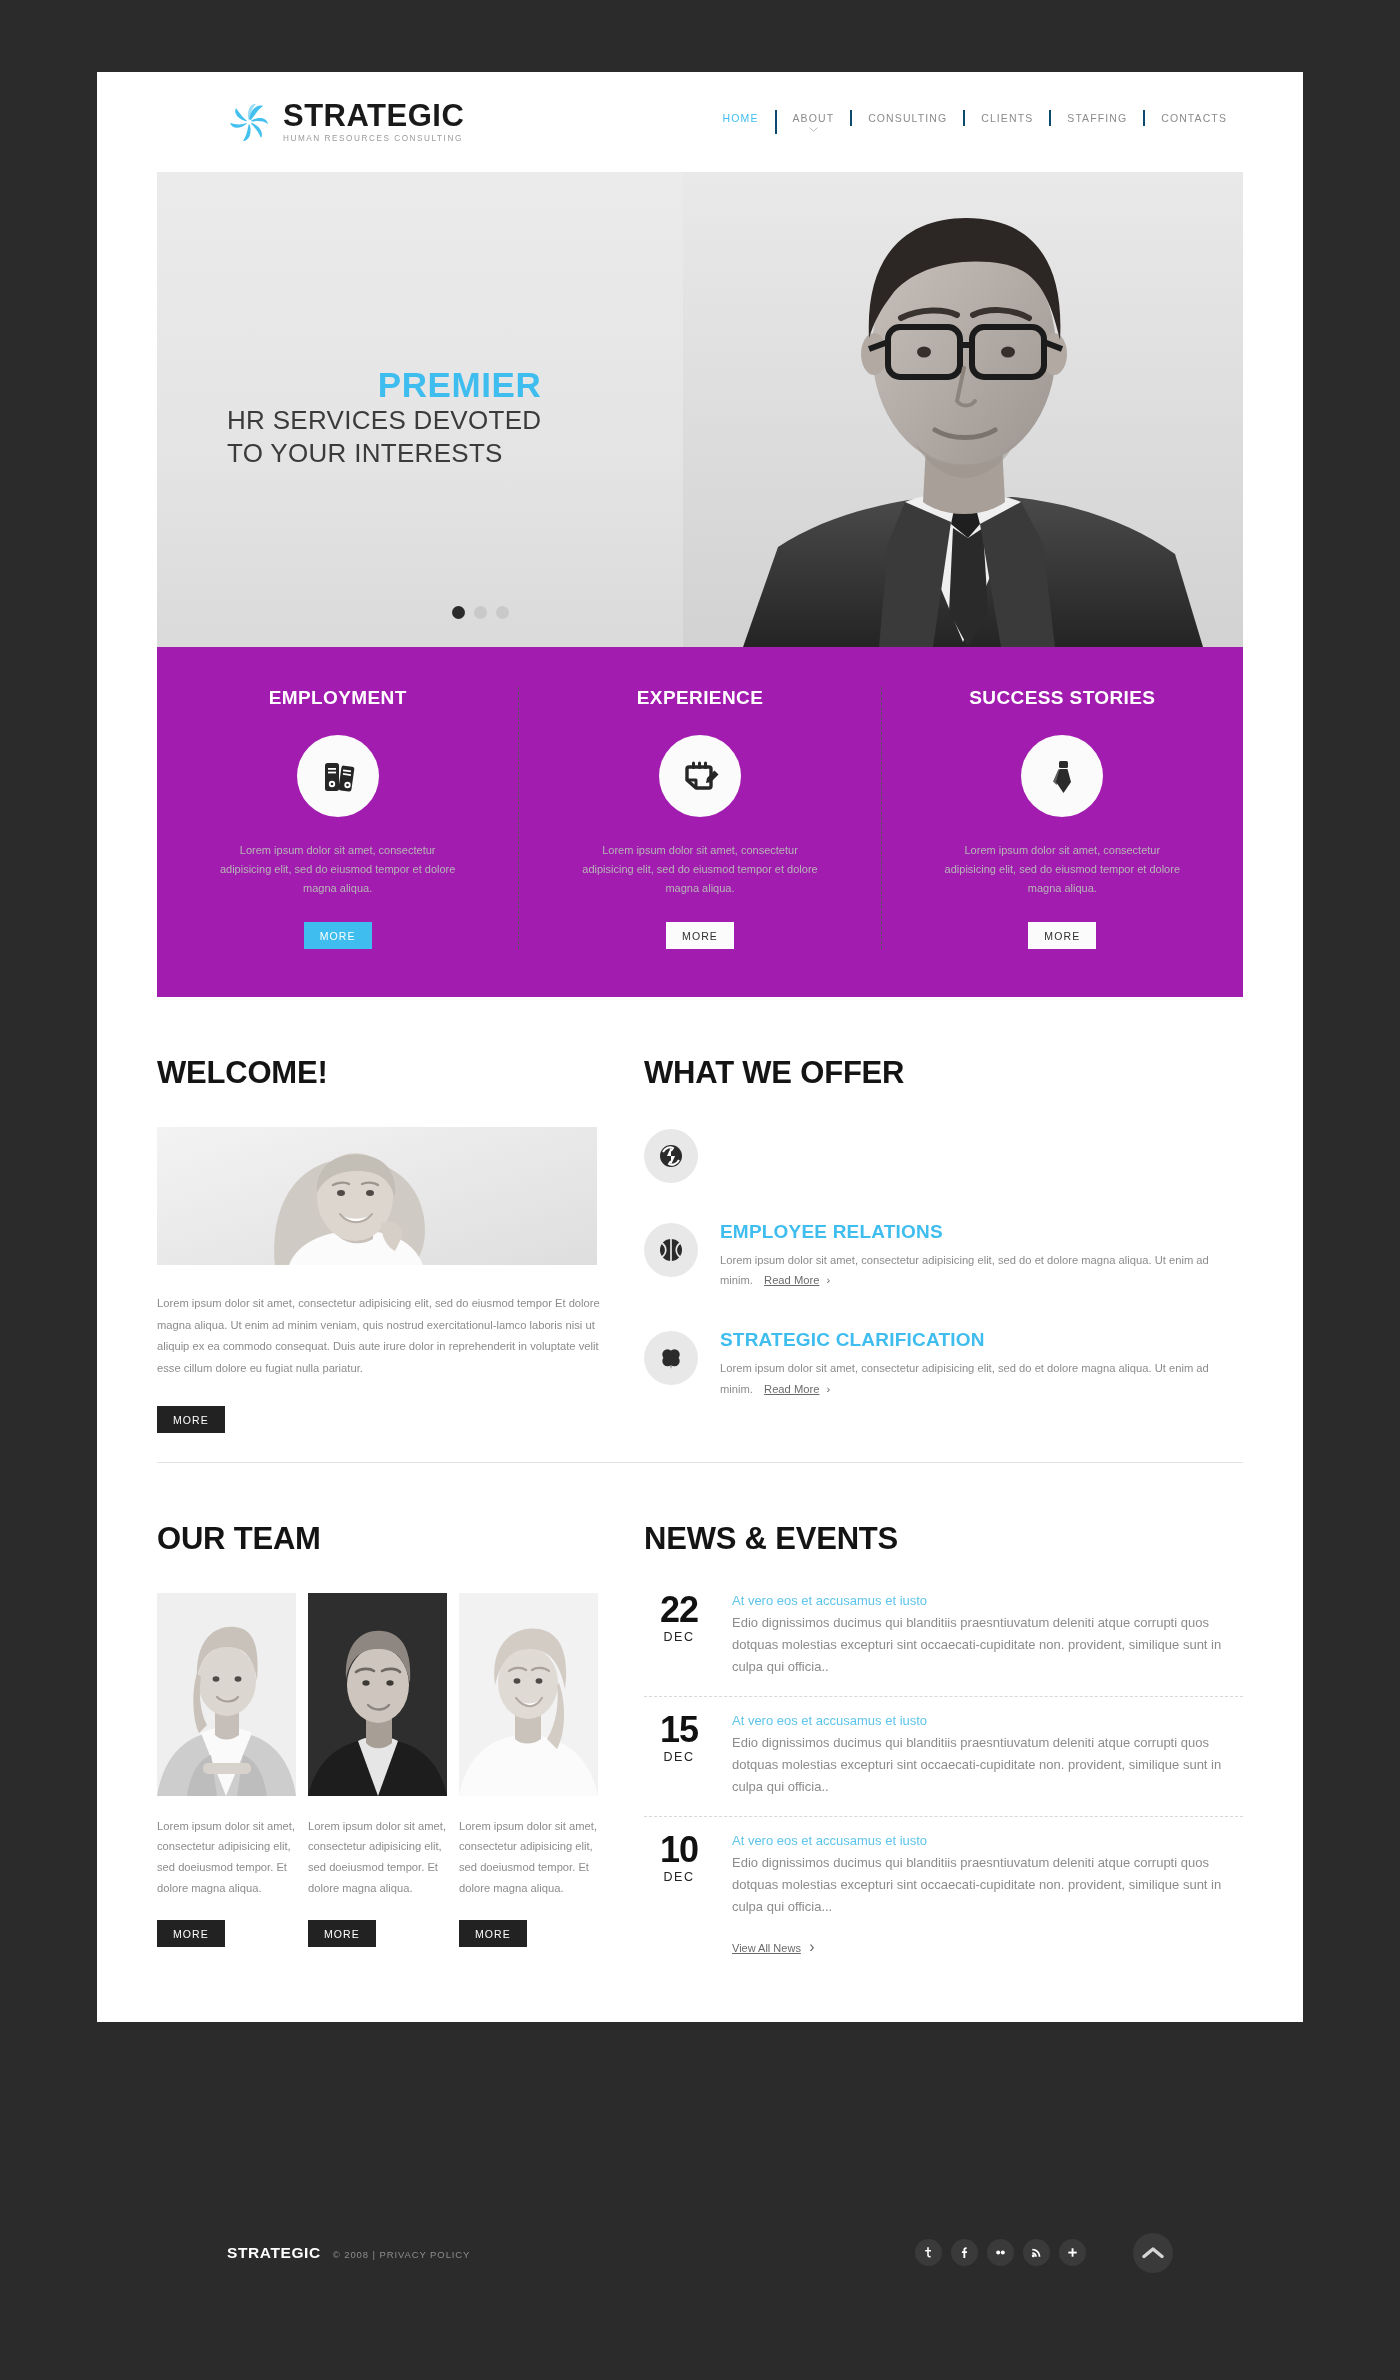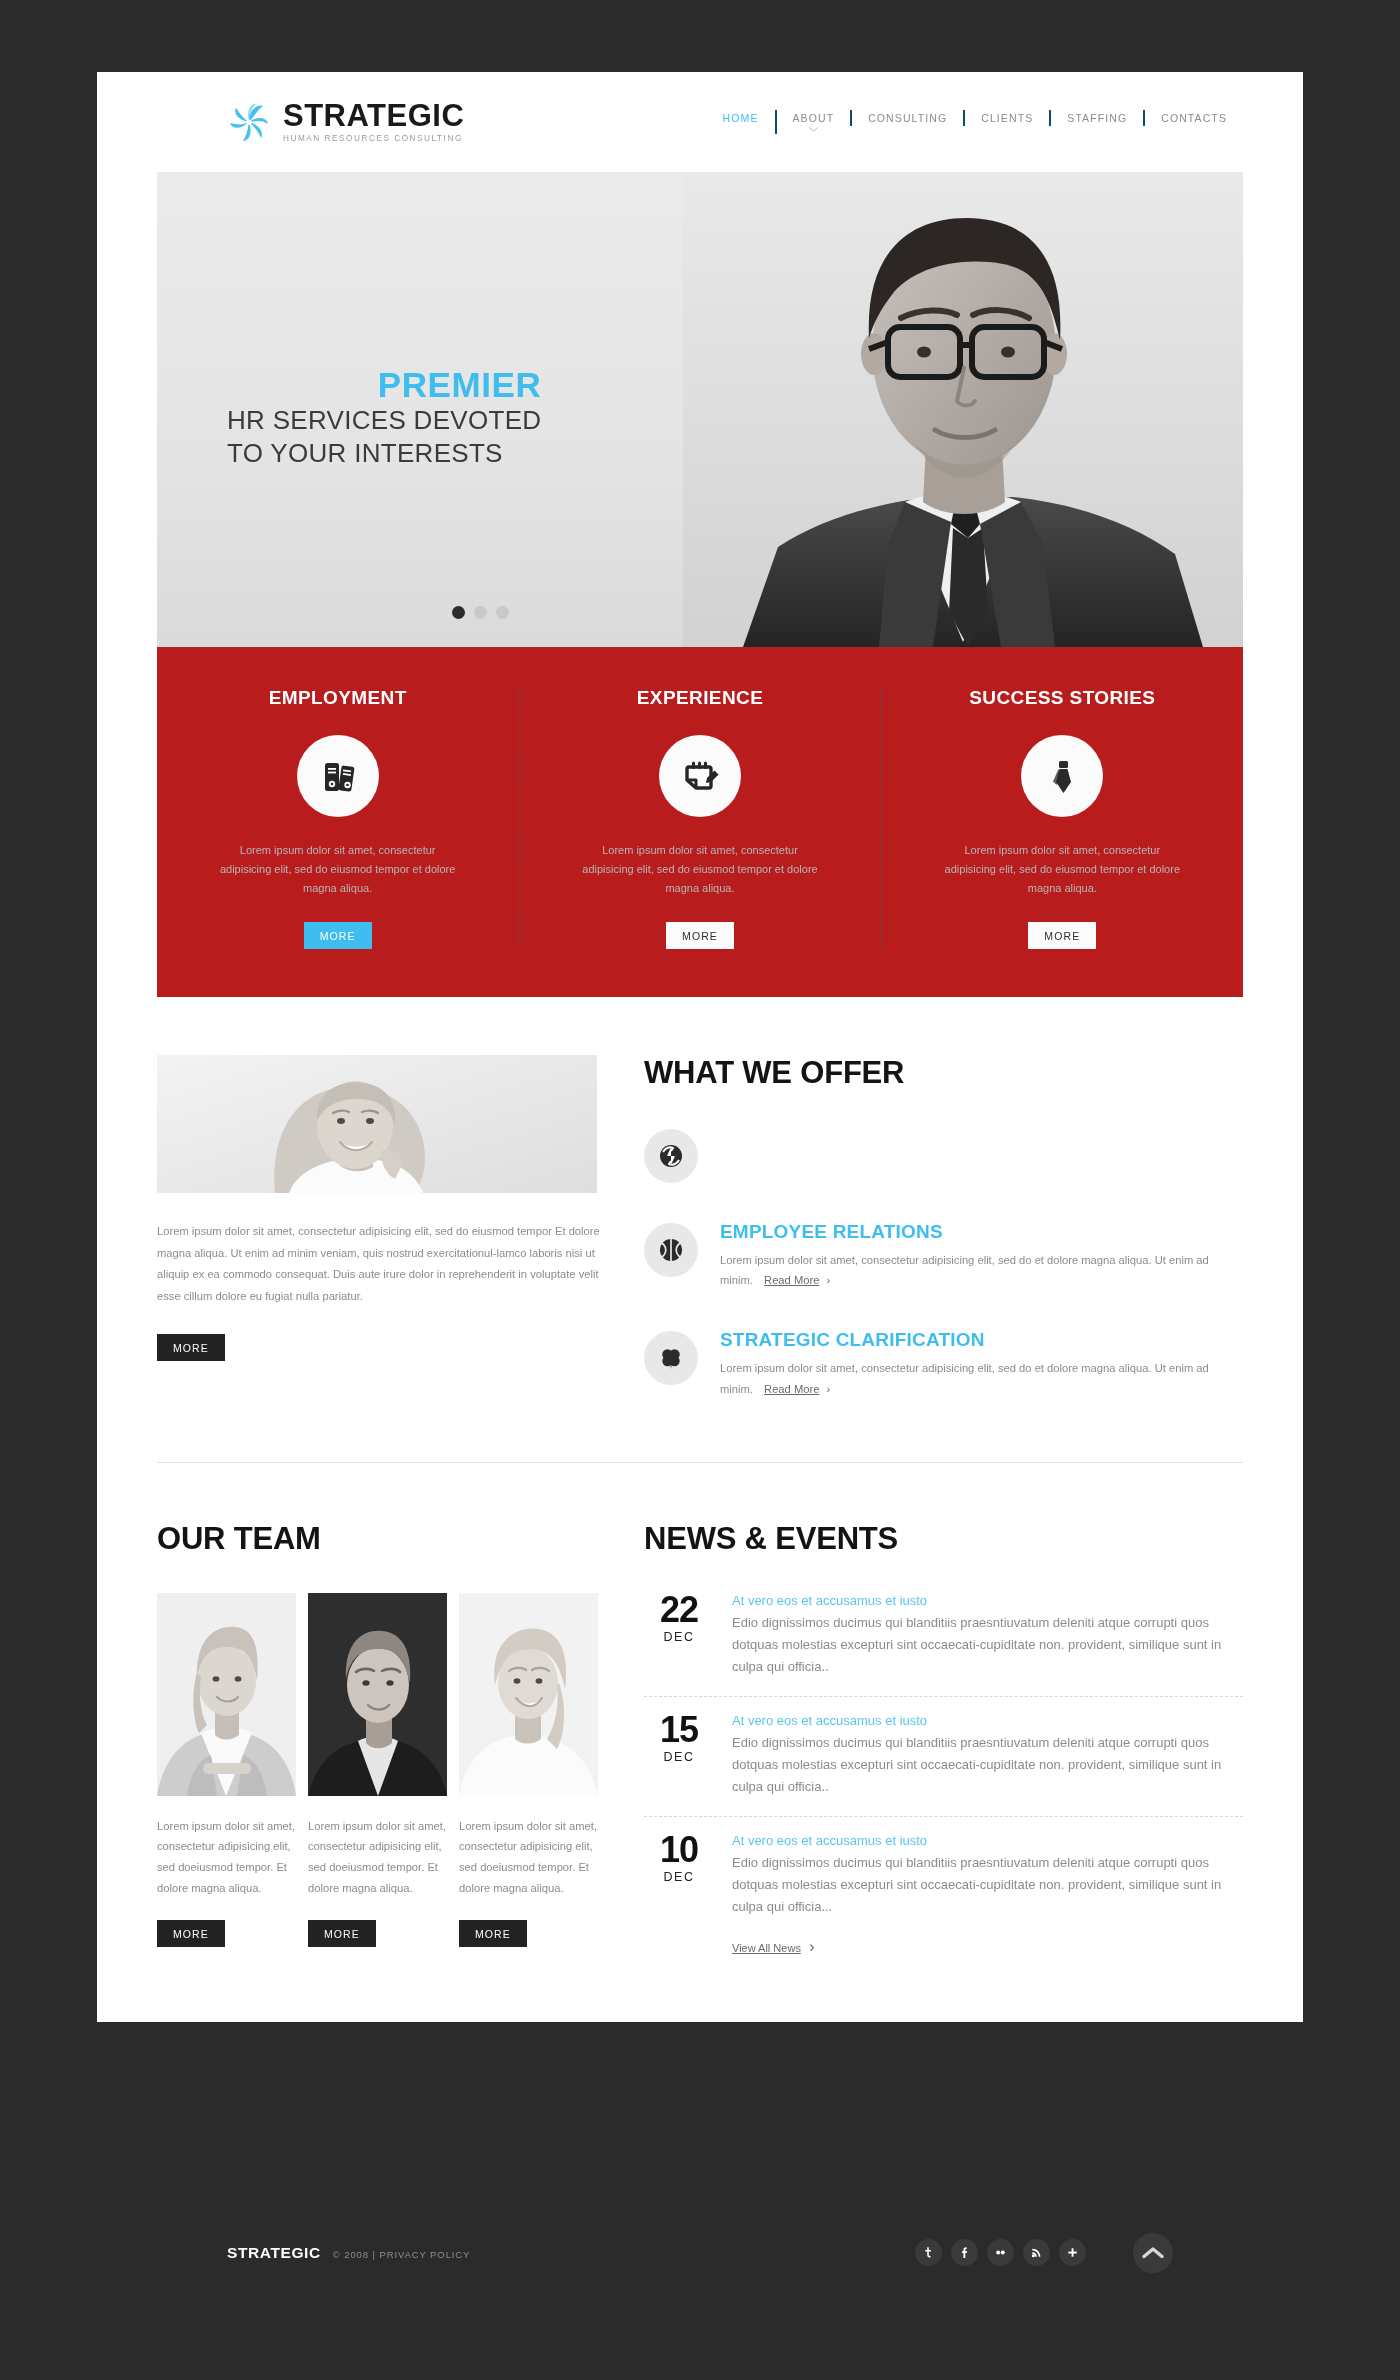--- a/index.html
+++ b/index.html
@@ -87,21 +87,21 @@
   .hero-dots {
     position: absolute; left: 295px; bottom: 28px;
     display: flex; gap: 9px;
   }
   .dot { width: 13px; height: 13px; border-radius: 50%; background: #c9c9c9; cursor: pointer; }
   .dot.active { background: #2b2b2b; }
 
   
   .features {
     margin: 0 60px;
-    background: #b91c1c;
+    background: #a21caf;
     display: flex;
     padding: 40px 0 48px;
   }
   .feature {
     flex: 1;
     text-align: center;
     padding: 0 30px;
     border-left: 1px dashed #565656;
   }
   .feature:first-child { border-left: none; }
@@ -399,20 +399,21 @@
         </div>
         <div class="feature-text">Lorem ipsum dolor sit amet, consectetur adipisicing elit, sed do eiusmod tempor et dolore magna aliqua.</div>
         <button class="btn btn-white">MORE</button>
       </div>
     </div>
 
     <div class="content">
       <div class="cols">
 
         <div class="col-left">
+          <div class="h2">WELCOME!</div>
           <div class="welcome-photo">
             <svg width="440" height="138" viewBox="0 0 440 138">
               <defs>
                 <linearGradient id="wbg" x1="0" y1="0" x2="1" y2="1">
                   <stop offset="0" stop-color="#f3f3f3"></stop>
                     <stop offset="1" stop-color="#dedede"></stop>
                 </linearGradient>
               </defs>
               <rect width="440" height="138" fill="url(#wbg)"></rect>
 

